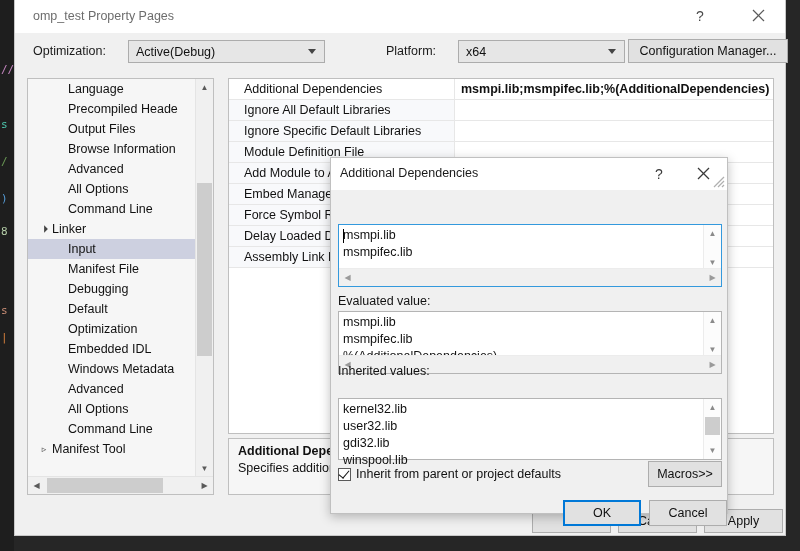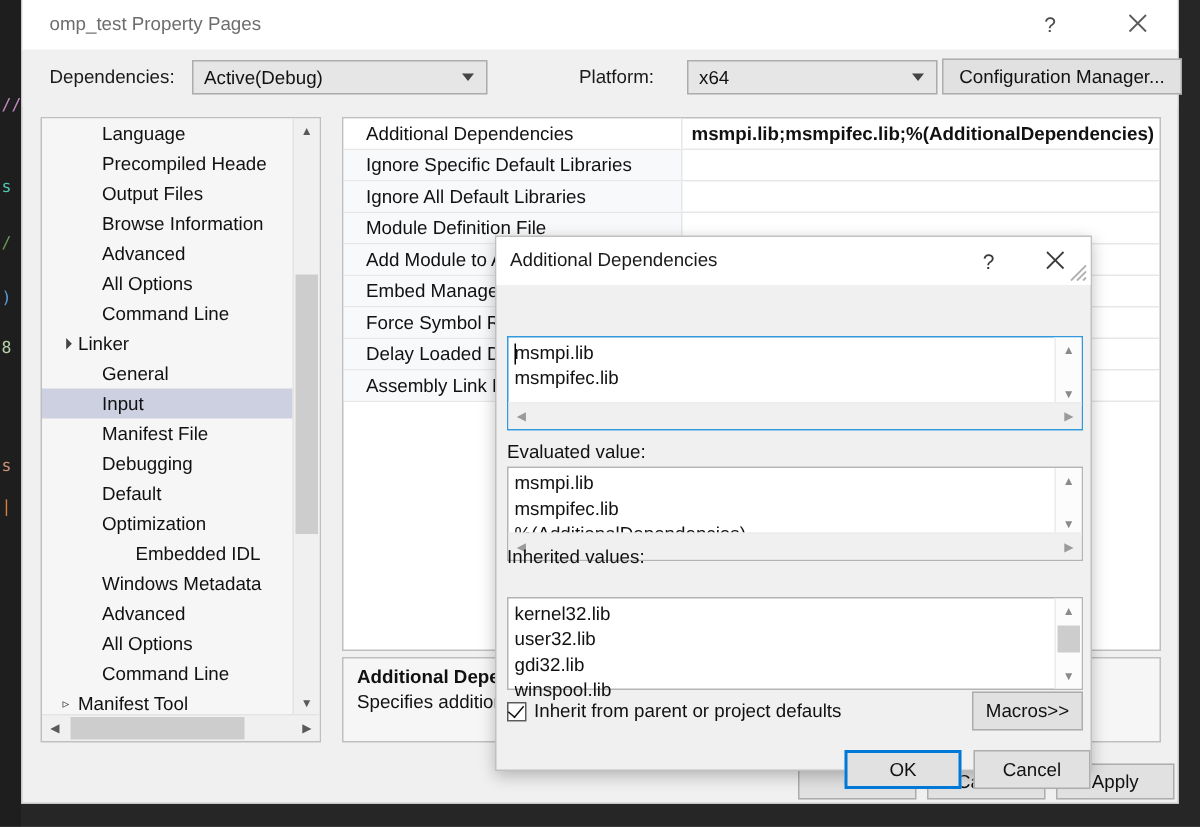--- a/index.html
+++ b/index.html
@@ -399,21 +399,21 @@
       <div class="tb-btn tb-help">?</div>
       <div class="tb-btn tb-close">
         <svg width="13" height="13" viewBox="0 0 13 13" aria-hidden="true">
           <line x1="1" y1="1" x2="12" y2="12" stroke="#5a5a5a" stroke-width="1.2"></line>
           <line x1="12" y1="1" x2="1" y2="12" stroke="#5a5a5a" stroke-width="1.2"></line>
         </svg>
       </div>
     </div>
 
     <div class="configbar">
-      <div class="lbl" style="left:18px; top:11px;">Dependencies:</div>
+      <div class="lbl" style="left:18px; top:11px;">Optimization:</div>
       <div class="combo" style="left:113px; top:7px; width:197px;">
         <span>Active(Debug)</span>
         <span class="arrow"></span>
       </div>
       <div class="lbl" style="left:371px; top:11px;">Platform:</div>
       <div class="combo" style="left:443px; top:7px; width:167px;">
         <span>x64</span>
         <span class="arrow"></span>
       </div>
       <div class="btn" style="left:613px; top:6px; width:160px; height:24px;">Configuration Manager...</div>
@@ -446,45 +446,41 @@
             <span>All Options</span>
           </div>
           <div class="trow" style="padding-left: 26px;">
             <span class="tw-exp">&nbsp;</span>
             <span>Command Line</span>
           </div>
           <div class="trow" style="padding-left: 10px;">
             <span class="tw-exp" style="font-size: 7px; transform: rotate(-45deg);">◢</span>
             <span>Linker</span>
           </div>
-          <div class="trow" style="padding-left: 26px;">
-            <span class="tw-exp">&nbsp;</span>
-            <span>General</span>
-          </div>
           <div class="trow sel" style="padding-left: 26px;">
             <span class="tw-exp">&nbsp;</span>
             <span>Input</span>
           </div>
           <div class="trow" style="padding-left: 26px;">
             <span class="tw-exp">&nbsp;</span>
             <span>Manifest File</span>
           </div>
           <div class="trow" style="padding-left: 26px;">
             <span class="tw-exp">&nbsp;</span>
             <span>Debugging</span>
           </div>
           <div class="trow" style="padding-left: 26px;">
             <span class="tw-exp">&nbsp;</span>
             <span>Default</span>
           </div>
           <div class="trow" style="padding-left: 26px;">
             <span class="tw-exp">&nbsp;</span>
             <span>Optimization</span>
           </div>
-          <div class="trow" style="padding-left: 26px; justify-content: center;">
+          <div class="trow" style="padding-left: 26px;">
             <span class="tw-exp">&nbsp;</span>
             <span>Embedded IDL</span>
           </div>
           <div class="trow" style="padding-left: 26px;">
             <span class="tw-exp">&nbsp;</span>
             <span>Windows Metadata</span>
           </div>
           <div class="trow" style="padding-left: 26px;">
             <span class="tw-exp">&nbsp;</span>
             <span>Advanced</span>
@@ -513,25 +509,25 @@
         <div class="sbtn" style="right:0;">▶</div>
       </div>
     </div>
 
     <div class="gridpanel" id="gridpanel">
         <div class="grow active">
           <div class="gname">Additional Dependencies</div>
           <div class="gval">msmpi.lib;msmpifec.lib;%(AdditionalDependencies)</div>
         </div>
         <div class="grow">
+          <div class="gname">Ignore All Default Libraries</div>
+          <div class="gval"></div>
+        </div>
+        <div class="grow">
           <div class="gname">Ignore Specific Default Libraries</div>
-          <div class="gval"></div>
-        </div>
-        <div class="grow">
-          <div class="gname">Ignore All Default Libraries</div>
           <div class="gval"></div>
         </div>
         <div class="grow">
           <div class="gname">Module Definition File</div>
           <div class="gval"></div>
         </div>
         <div class="grow">
           <div class="gname">Add Module to Assembly</div>
           <div class="gval"></div>
         </div>

